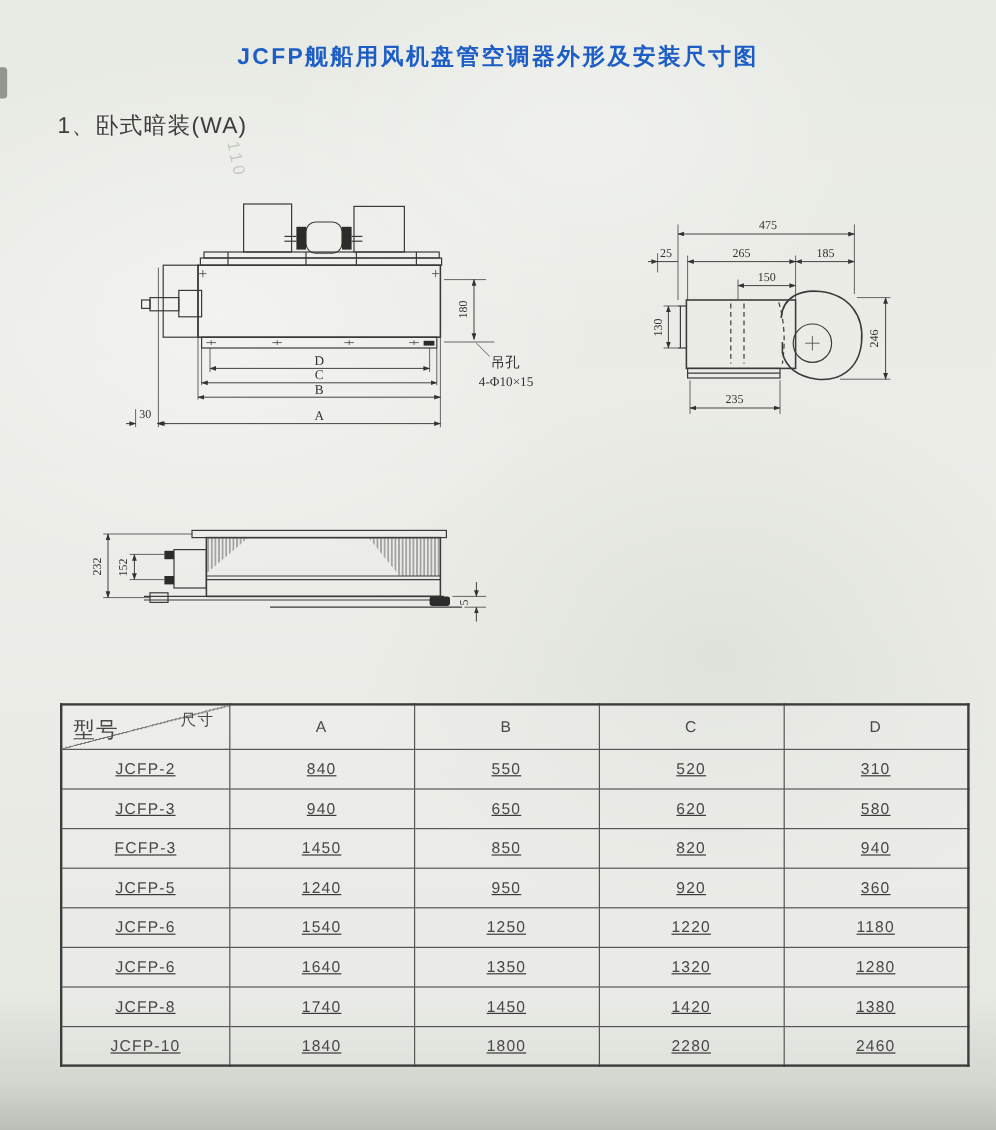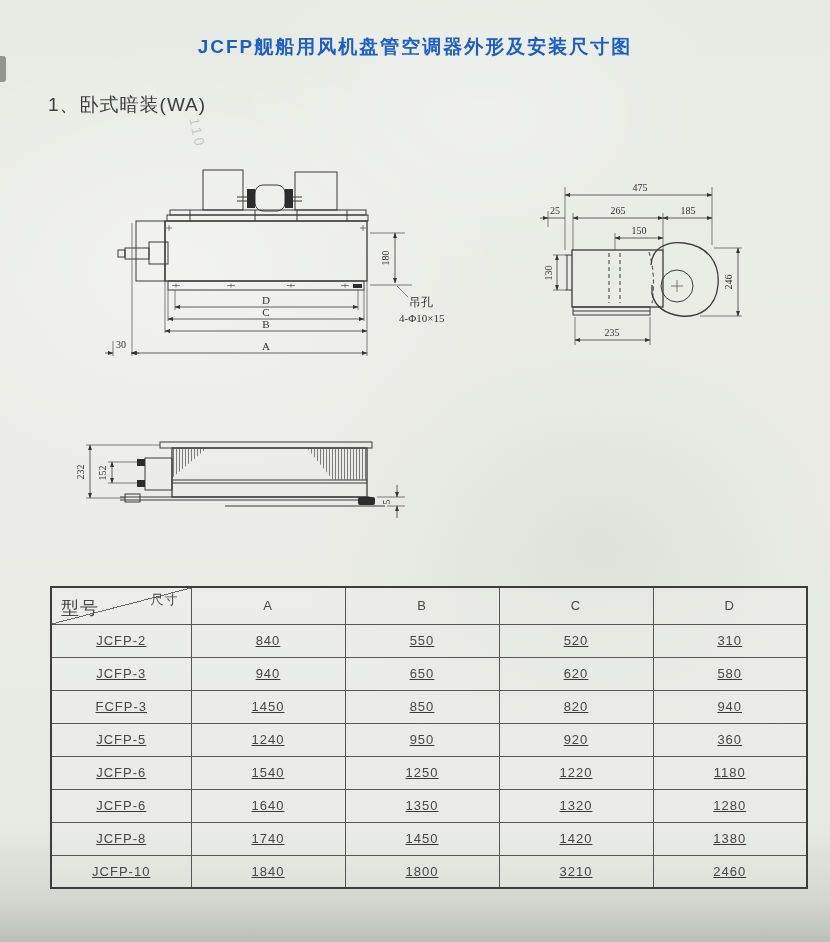--- a/index.html
+++ b/index.html
@@ -344,19 +344,19 @@
       <td>JCFP-8</td>
       <td>1740</td>
       <td>1450</td>
       <td>1420</td>
       <td>1380</td>
     </tr>
     <tr class="data-row">
       <td>JCFP-10</td>
       <td>1840</td>
       <td>1800</td>
-      <td>3210</td>
+      <td>2280</td>
       <td>2460</td>
     </tr>
   </tbody>
     </table>
 
 </div>
 
 </body></html>

